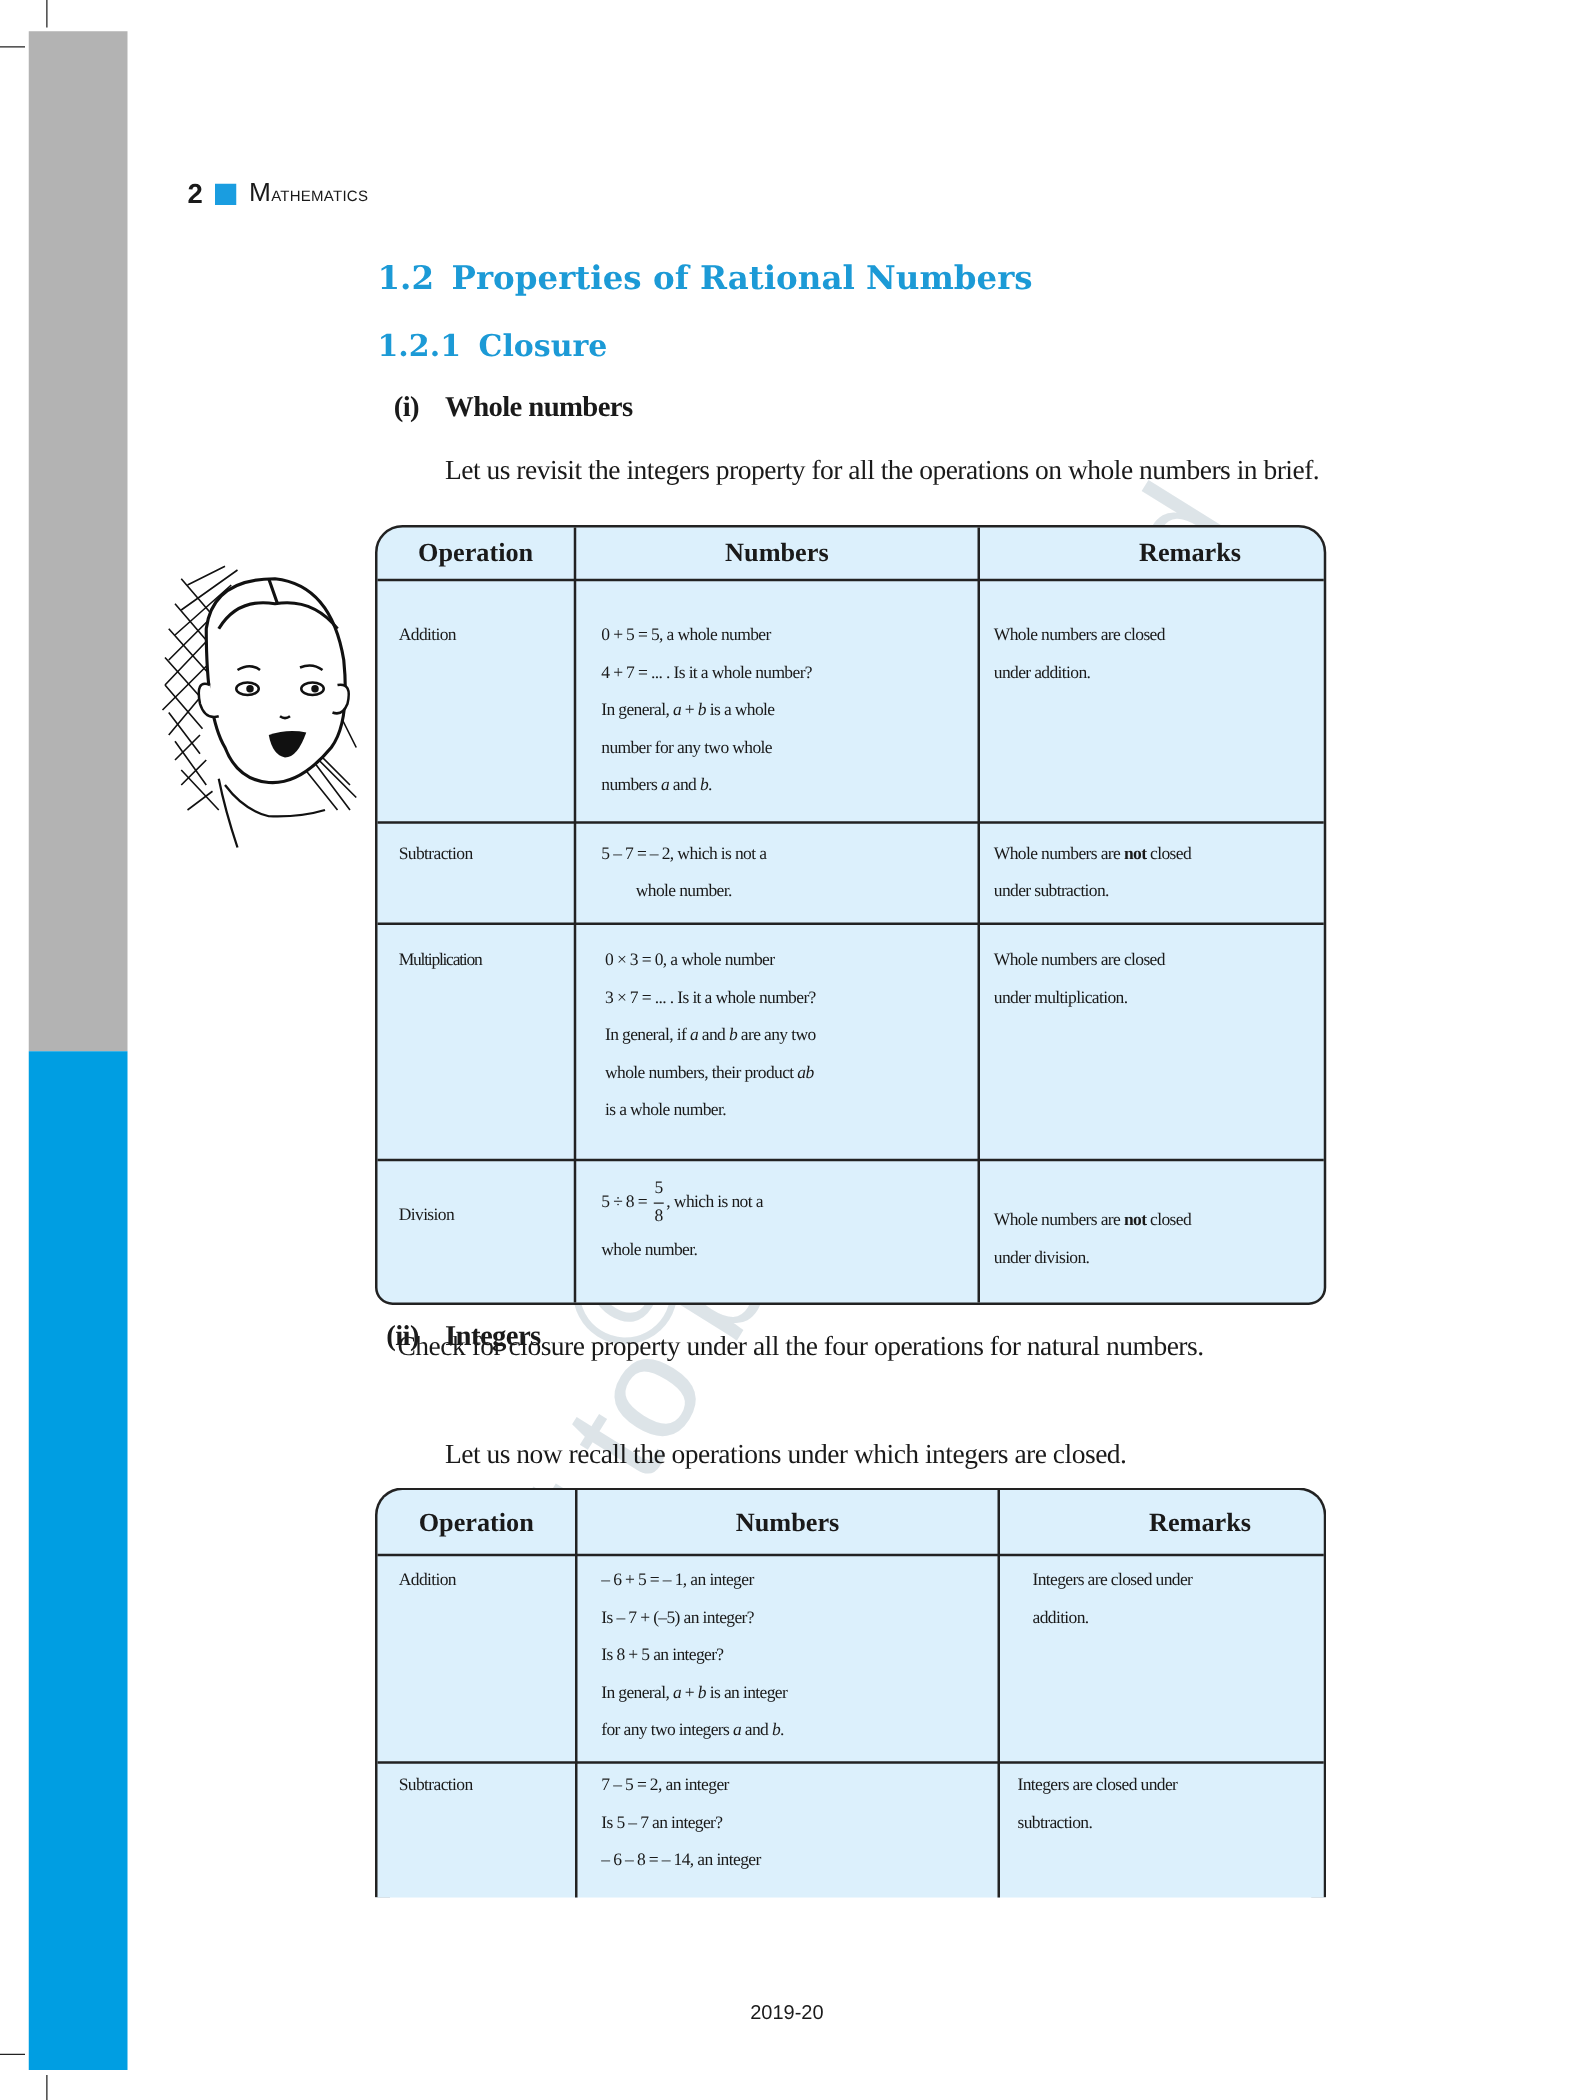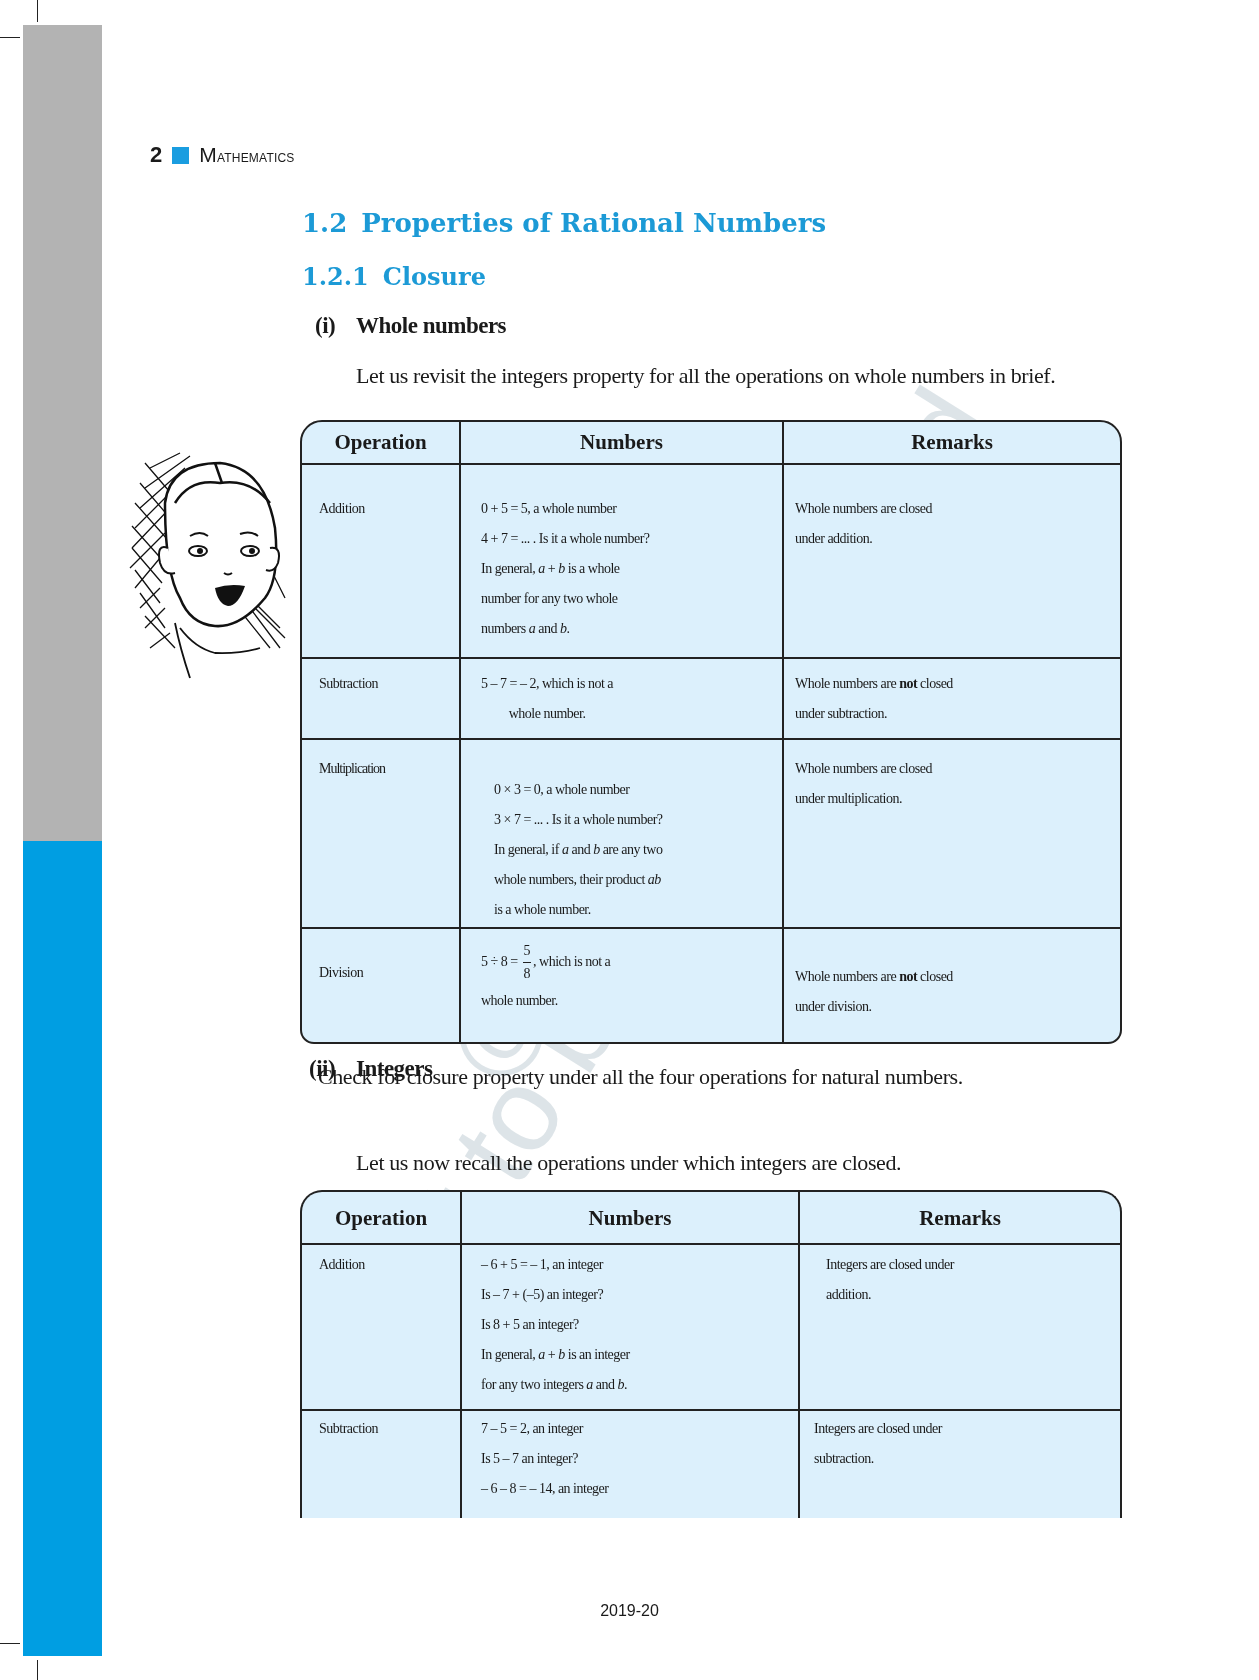--- a/index.html
+++ b/index.html
@@ -12,21 +12,21 @@
   .page-num { font-family:"Liberation Sans", sans-serif; font-weight:bold; font-size:22px; color:#1a1a1a; }
   .head-square { width:17px; height:17px; background:#1a9de0; }
   .book-title { font-family:"Liberation Sans", sans-serif; font-size:17px; color:#1a1a1a; font-variant:small-caps; letter-spacing:0.2px; }
   .book-title::first-letter { font-size:21px; }
   .h-section { position:absolute; left:302px; top:208px; font-family:"DejaVu Serif", serif; font-weight:bold; font-size:26px; color:#1c9ad6; white-space:nowrap; }
   .h-sub { position:absolute; left:302px; top:262px; font-family:"DejaVu Serif", serif; font-weight:bold; font-size:24px; color:#1c9ad6; white-space:nowrap; }
   .h-sub span + span, .h-section span + span { margin-left:14px; }
   .h-item { position:absolute; font-weight:bold; font-size:23px; white-space:nowrap; letter-spacing:-0.5px; }
   .h-item .roman { display:inline-block; width:41px; }
   .para { position:absolute; font-size:22px; white-space:nowrap; letter-spacing:-0.4px; }
-  .tbl { position:absolute; left:300px; width:822px; background:#dcf0fc; border:2px solid #222; box-sizing:border-box; }
+  .tbl { position:absolute; left:300px; width:761px; background:#dcf0fc; border:2px solid #222; box-sizing:border-box; }
   .tbl1 { top:420px; height:624px; border-radius:22px 22px 14px 14px; }
   .tbl2 { top:1190px; height:328px; border-radius:22px 22px 0 0; border-bottom:none; }
   .vline { position:absolute; top:0; bottom:0; width:2px; background:#222; }
   .hline { position:absolute; left:0; right:0; height:2px; background:#222; }
   .th { position:absolute; font-weight:bold; font-size:21px; text-align:center; }
   .cell { position:absolute; font-size:14px; line-height:30px; letter-spacing:-0.5px; white-space:nowrap; }
   .cell i { font-style:italic; }
   .frac { display:inline-block; vertical-align:middle; text-align:center; line-height:22px; margin:0 2px; }
   .frac span { display:block; }
   .frac .num { border-bottom:1.5px solid #222; padding:0 1px; }
@@ -114,21 +114,21 @@
   <div class="cell" style="left:179px;top:247px;text-align:center;">
     <div>5 – 7 = – 2, which is not a</div>
     <div>whole number.</div>
   </div>
   <div class="cell" style="left:493px;top:247px;">
     <div>Whole numbers are <b>not</b> closed</div>
     <div>under subtraction.</div>
   </div>
 
   <div class="cell" style="left:17px;top:332px;letter-spacing:-1px;">Multiplication</div>
-  <div class="cell" style="left:192px;top:332px;margin-top:21px;">
+  <div class="cell" style="left:182px;top:332px;">
     <div>0 × 3 = 0, a whole number</div>
     <div>3 × 7 = ... . Is it a whole number?</div>
     <div>In general, if <i>a</i> and <i>b</i> are any two</div>
     <div>whole numbers, their product <i>ab</i></div>
     <div>is a whole number.</div>
   </div>
   <div class="cell" style="left:493px;top:332px;">
     <div>Whole numbers are closed</div>
     <div>under multiplication.</div>
   </div>

